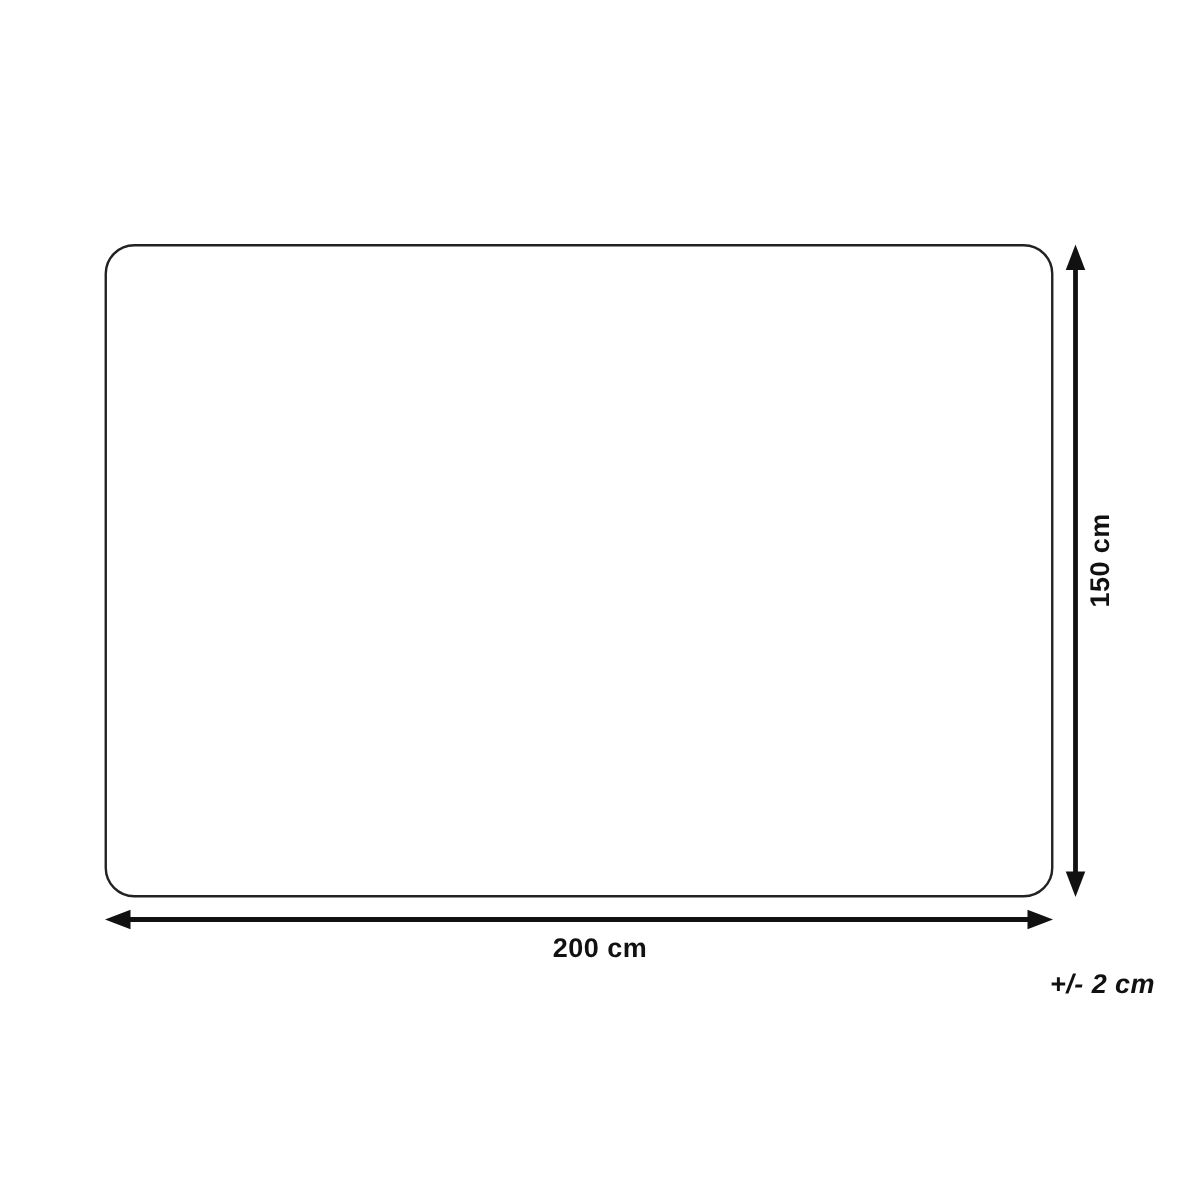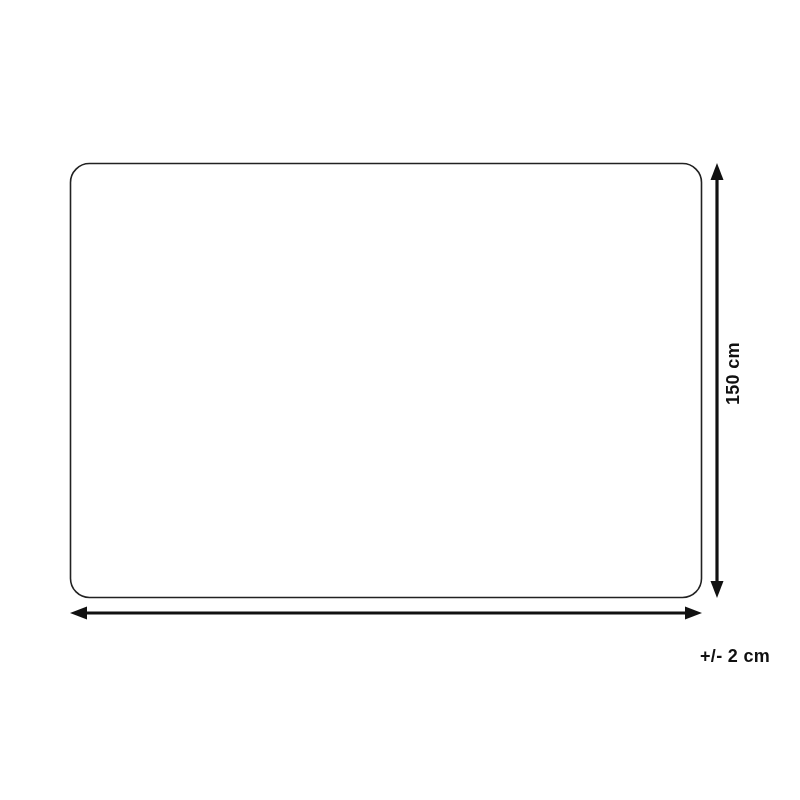--- a/index.html
+++ b/index.html
@@ -44,20 +44,21 @@
     width: 60px;
     height: 18px;
     text-align: center;
     transform: rotate(-90deg);
   }
   .tolerance-label {
     left: 640px;
     top: 647px;
     width: 130px;
     text-align: right;
+    font-style: italic;
   }
 </style>
 </head>
 <body>
 
 <div class="canvas">
 
   <svg class="diagram-svg" viewBox="0 0 800 800" xmlns="http://www.w3.org/2000/svg">
 
     <rect x="70.5" y="163.5" width="631" height="434" rx="19" ry="19" fill="none" stroke-width="1.6" stroke="#222222"></rect>
@@ -68,18 +69,19 @@
       <polygon points="717,598 723.5,581 710.5,581" fill="#111111"></polygon>
     </g>
 
     <g>
       <line x1="83" y1="613" x2="689" y2="613" stroke-width="3.2" stroke="#111111"></line>
       <polygon points="70,613 87,606.5 87,619.5" fill="#111111"></polygon>
       <polygon points="702,613 685,606.5 685,619.5" fill="#111111"></polygon>
     </g>
   </svg>
 
+  <div class="dim-label width-label">200 cm</div>
 
   <div class="dim-label height-label">150 cm</div>
 
   <div class="dim-label tolerance-label">+/- 2 cm</div>
 
 </div>
 
 </body></html>

